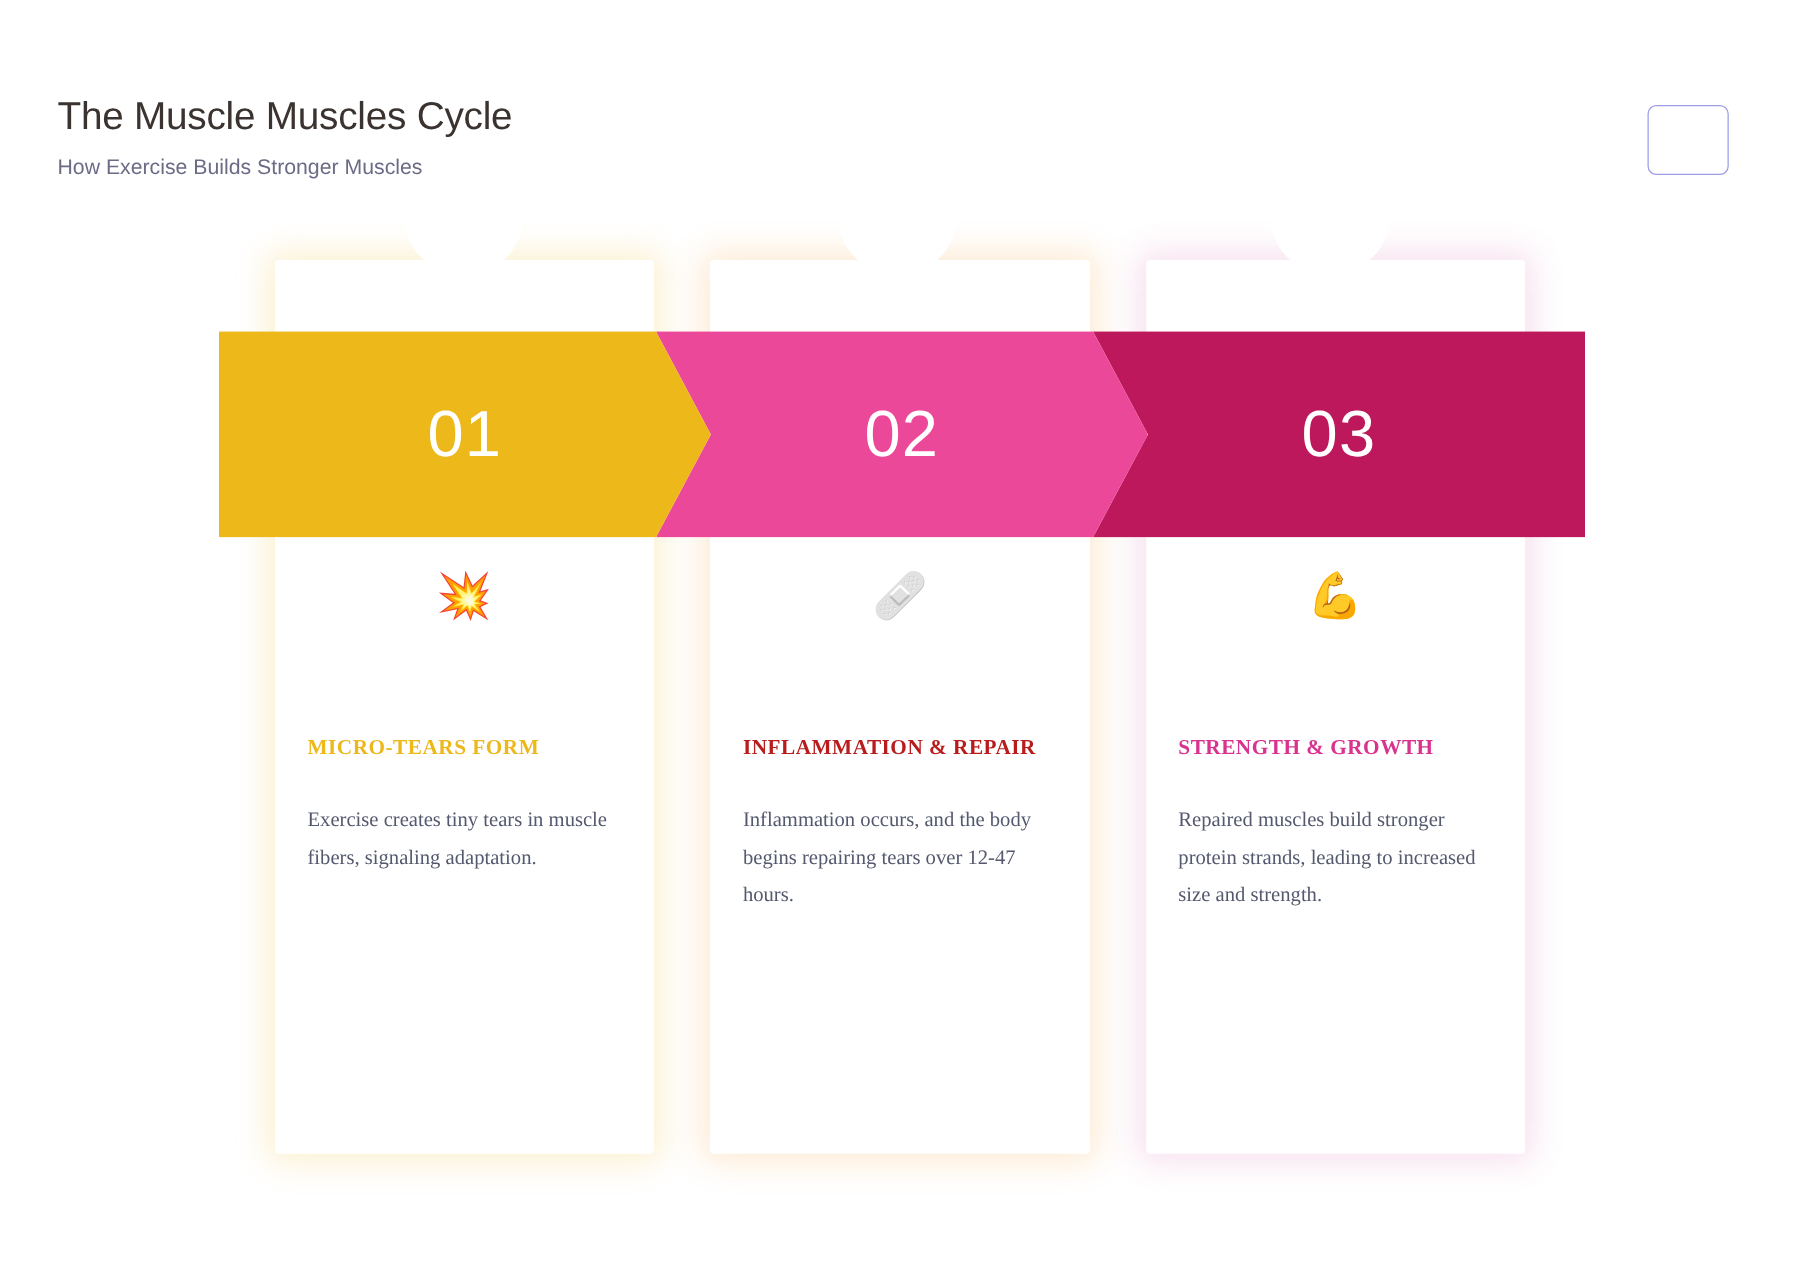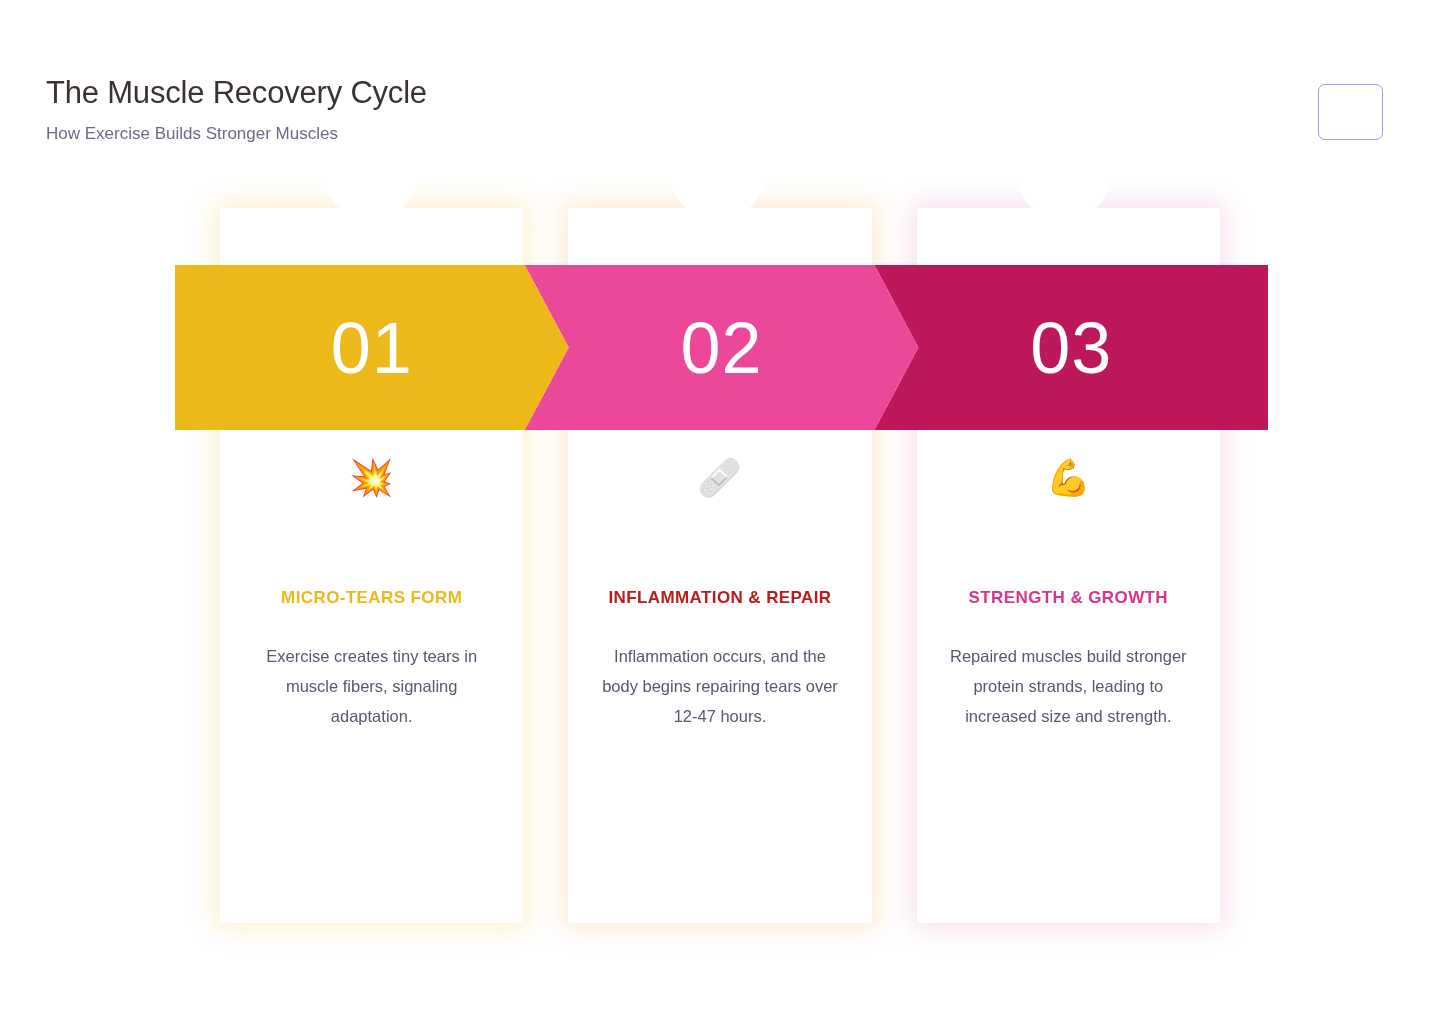--- a/index.html
+++ b/index.html
@@ -97,21 +97,21 @@
     font-size: 36px;
     line-height: 44px;
     font-family: "DejaVu Sans", sans-serif;
   }
 
   .card-body {
     position: absolute;
     top: 375px;
     left: 26px;
     right: 26px;
-    text-align: center;
+    font-family: Liberation Serif, serif;
   }
 
   .card-heading {
     font-size: 17px;
     font-weight: bold;
     letter-spacing: 0.4px;
     line-height: 30px;
     text-transform: uppercase;
   }
   .c1 .card-heading { color: #edb81a; }
@@ -140,21 +140,21 @@
     flex: 1 1 0;
     height: 165px;
     display: flex;
     align-items: center;
     justify-content: center;
   }
   .chev .num {
     position: relative;
     z-index: 3;
     color: #ffffff;
-    font-size: 72px;
+    font-size: 52px;
     font-weight: 300;
     line-height: 76px;
     letter-spacing: 1px;
     text-align: center;
   }
 
   .chev.s1 {
     background: #edb81a;
     clip-path: polygon(0 0, calc(100% - 44px) 0, 100% 50%, calc(100% - 44px) 100%, 0 100%);
     z-index: 3;
@@ -185,21 +185,21 @@
   .notch.n1 { left: 323px; }
   .notch.n2 { left: 670px; }
   .notch.n3 { left: 1016px; }
 </style>
 </head>
 <body>
 
 <div class="page">
 
   <div class="header">
-    <div class="page-title">The Muscle Recovery Cycle</div>
+    <div class="page-title">The Muscle Muscles Cycle</div>
     <div class="page-subtitle">How Exercise Builds Stronger Muscles</div>
   </div>
 
   <div class="corner-box"></div>
 
   <div class="stage">
 
     <div class="cards">
 
       <div class="card c1">

